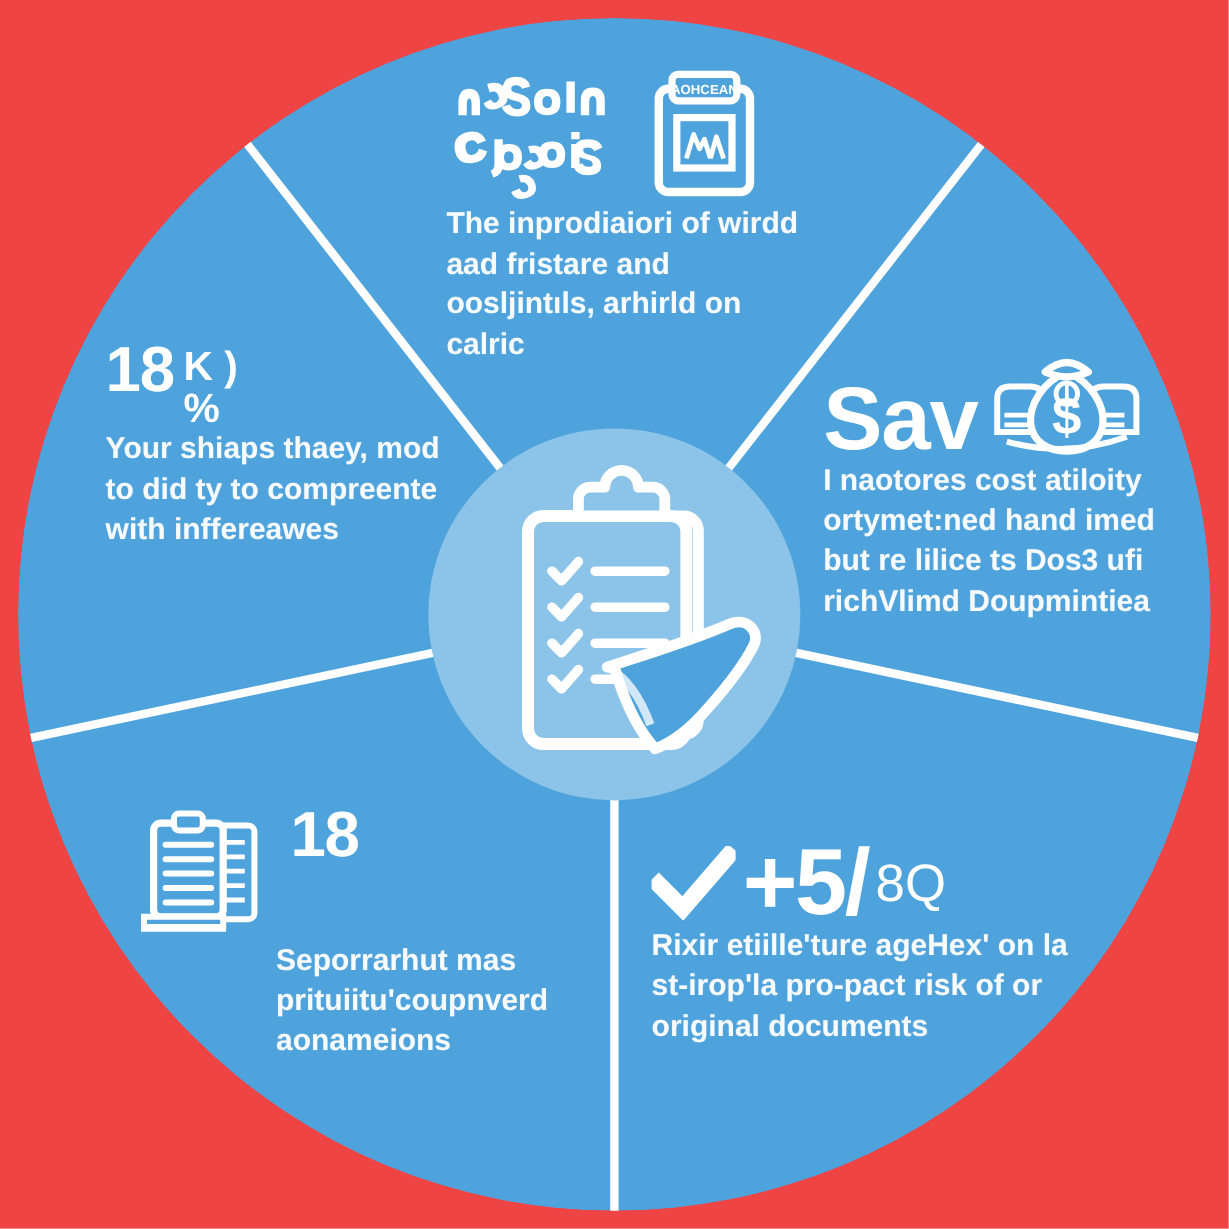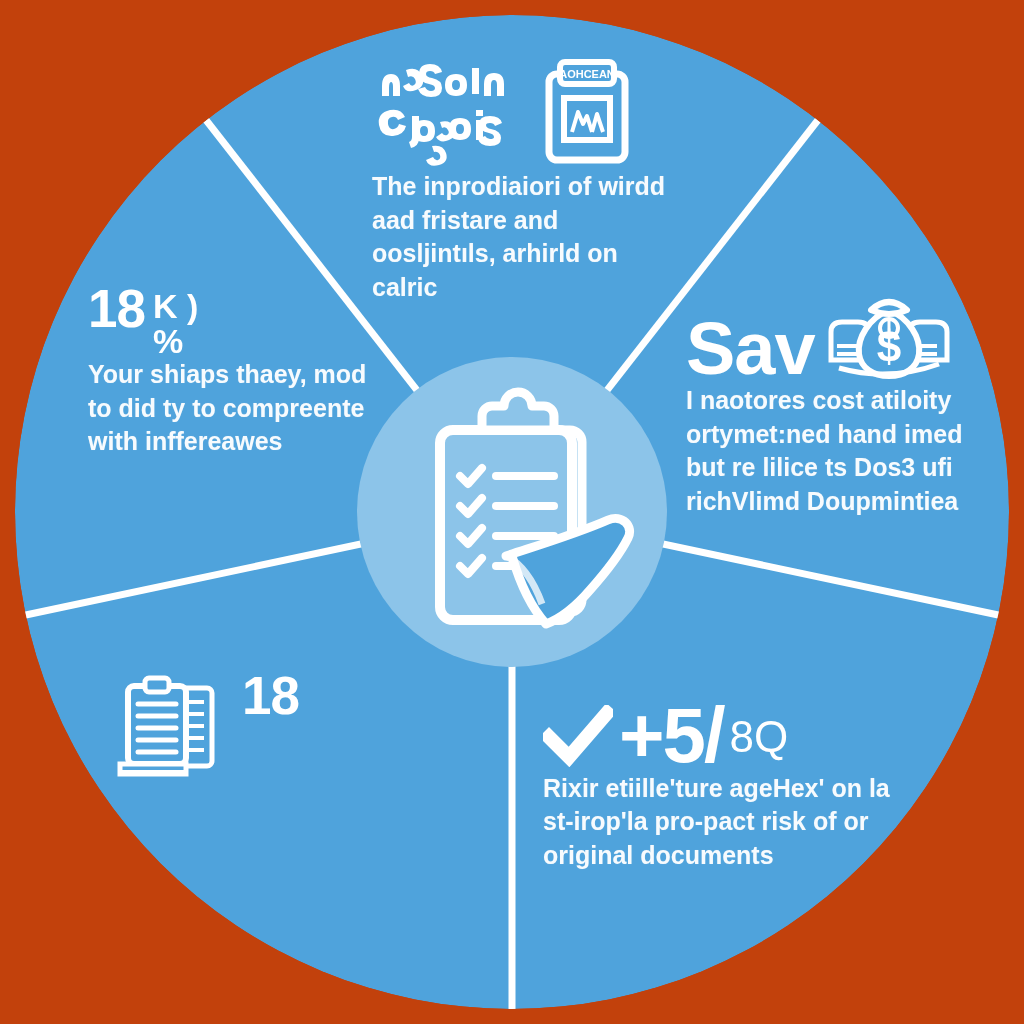--- a/index.html
+++ b/index.html
@@ -11,21 +11,21 @@
   body {
     width: 1024px;
     height: 1024px;
     font-family: "Liberation Sans", sans-serif;
     overflow: hidden;
   }
   #stage {
     position: relative;
     width: 1024px;
     height: 1024px;
-    background: #c2410c;
+    background: #ef4444;
   }
   
   #wheel {
     position: absolute;
     left: 12px;
     top: 12px;
     width: 1000px;
     height: 1000px;
   }
   #wheel svg {
@@ -318,20 +318,21 @@
         </g>
 
         <path d="M8 92 l66 0 l0 10 l-66 0 z" fill="#4FA3DC" stroke="#ffffff" stroke-width="5"></path>
         <path d="M8 100 l66 0" stroke="#ffffff" stroke-width="4"></path>
       </svg>
 
       <div class="stat-line">
         <span class="stat-big">18</span>
       </div>
     </div>
+    <div class="body-txt" style="margin-left:118px;width:300px;">Seporrarhut mas prituiitu'coupnverd aonameions</div>
   </div>
 
   <div class="seg" id="seg-br">
     <div class="head-row">
       <svg class="icon-svg" width="70" height="62" viewBox="0 0 70 62">
         <polyline points="6,32 26,52 64,8" fill="none" stroke="#ffffff" stroke-width="14" stroke-linecap="square" stroke-linejoin="miter"></polyline>
       </svg>
       <span class="plusnum">+5/</span>
       <span class="denom">8Q</span>
     </div>

